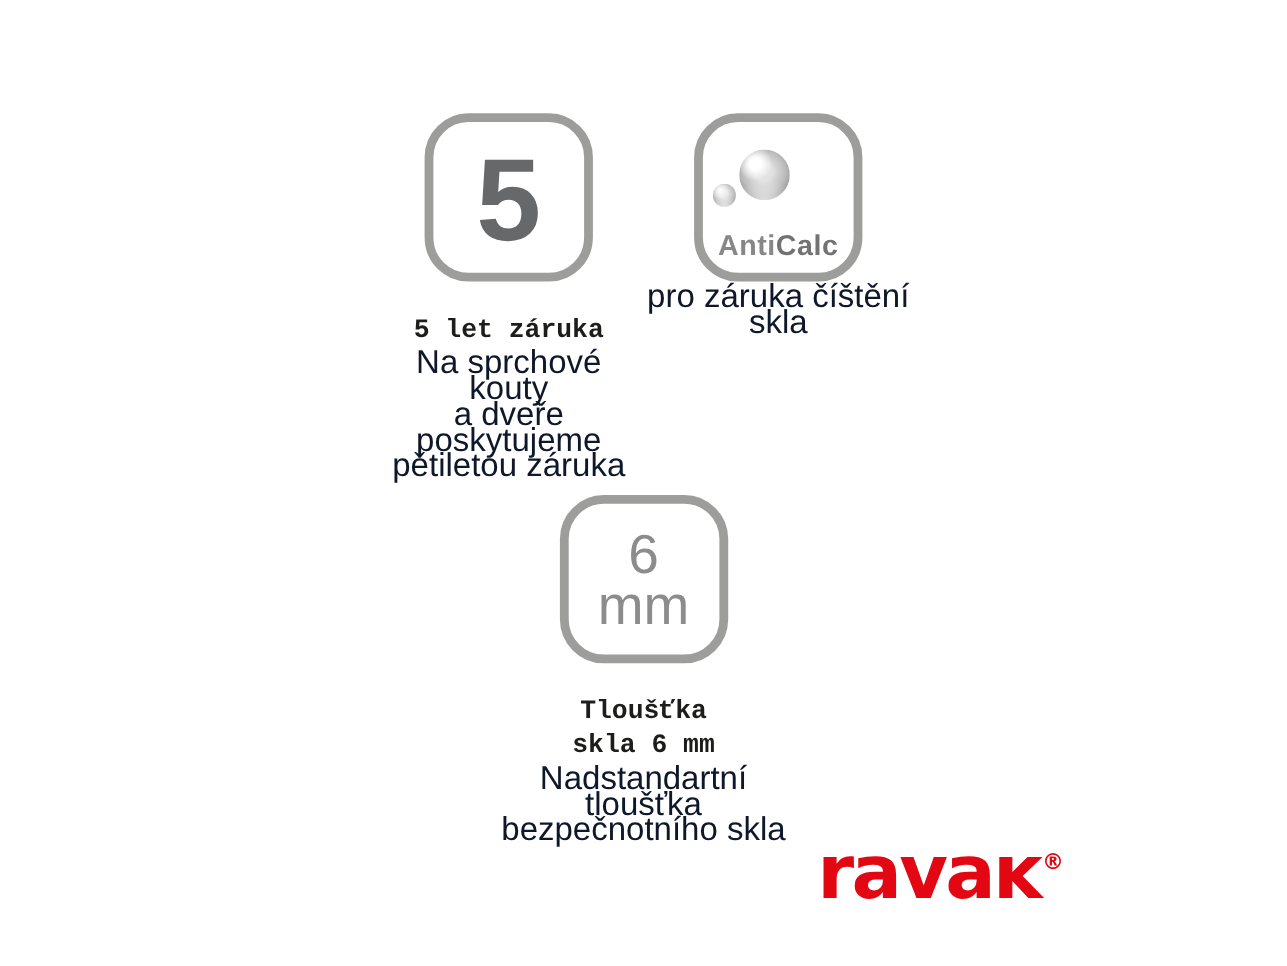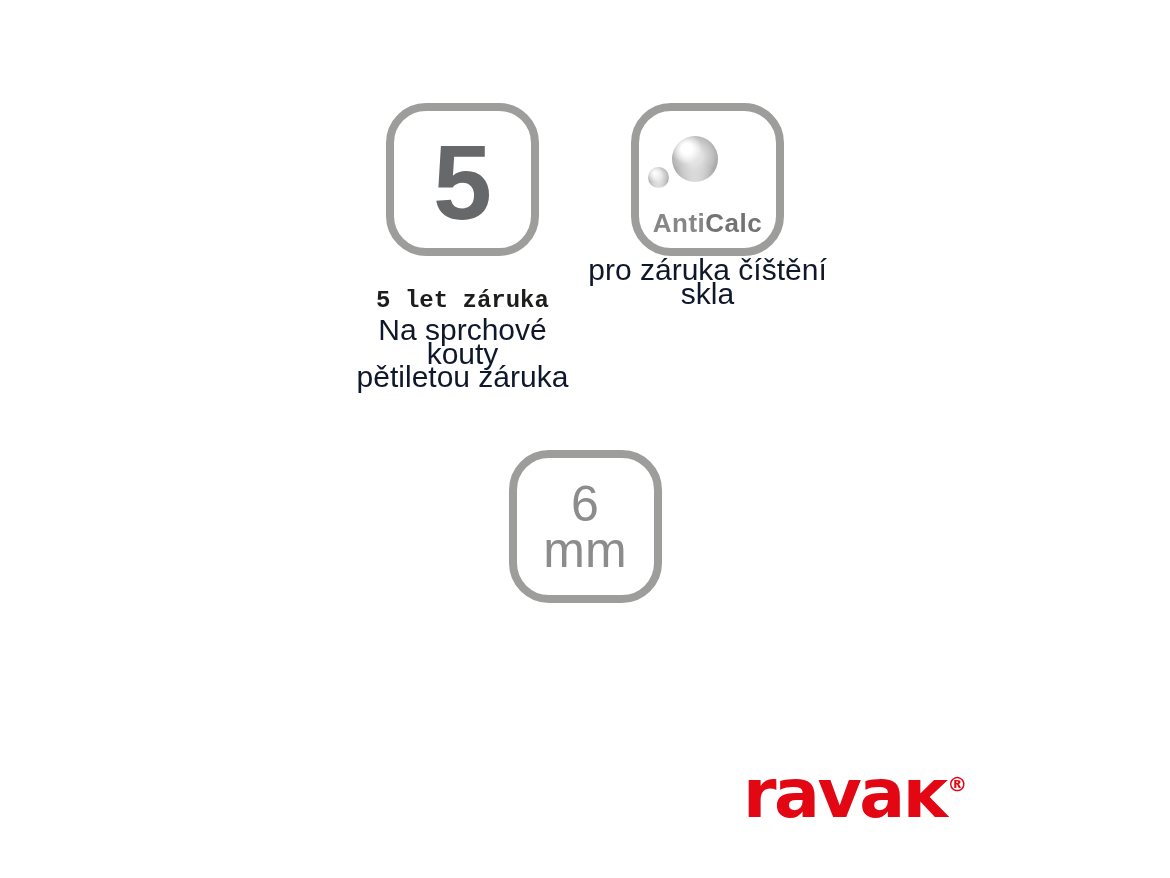--- a/index.html
+++ b/index.html
@@ -130,20 +130,21 @@
 
     <div class="feature">
       <div class="icon-box">
         <span class="glyph-5">5</span>
       </div>
       <div class="feature-title">
         <span>5 let záruka</span>
       </div>
       <div class="feature-desc">
         <span>Na sprchové kouty</span>
+        <span>a dveře poskytujeme</span>
         <span>pětiletou záruka</span>
       </div>
     </div>
 
     <div class="feature">
       <div class="icon-box">
         <span class="bubble bubble-small"></span>
         <span class="bubble bubble-large"></span>
         <div class="anticalc-label"><span class="anti">Anti</span><span class="calc">Calc</span></div>
       </div>
@@ -156,19 +157,27 @@
 
   <div class="features-row mid">
 
     <div class="feature feature-mid">
       <div class="icon-box">
         <div class="glyph-6mm">
           <span>6</span>
           <span>mm</span>
         </div>
       </div>
+      <div class="feature-title">
+        <span>Tloušťka</span>
+        <span>skla 6 mm</span>
+      </div>
+      <div class="feature-desc">
+        <span>Nadstandartní tloušťka</span>
+        <span>bezpečnotního skla</span>
+      </div>
     </div>
 
   </div>
 
   <div class="logo"><span>ravaĸ</span><span class="reg">®</span></div>
 
 </div>
 
 </body></html>

